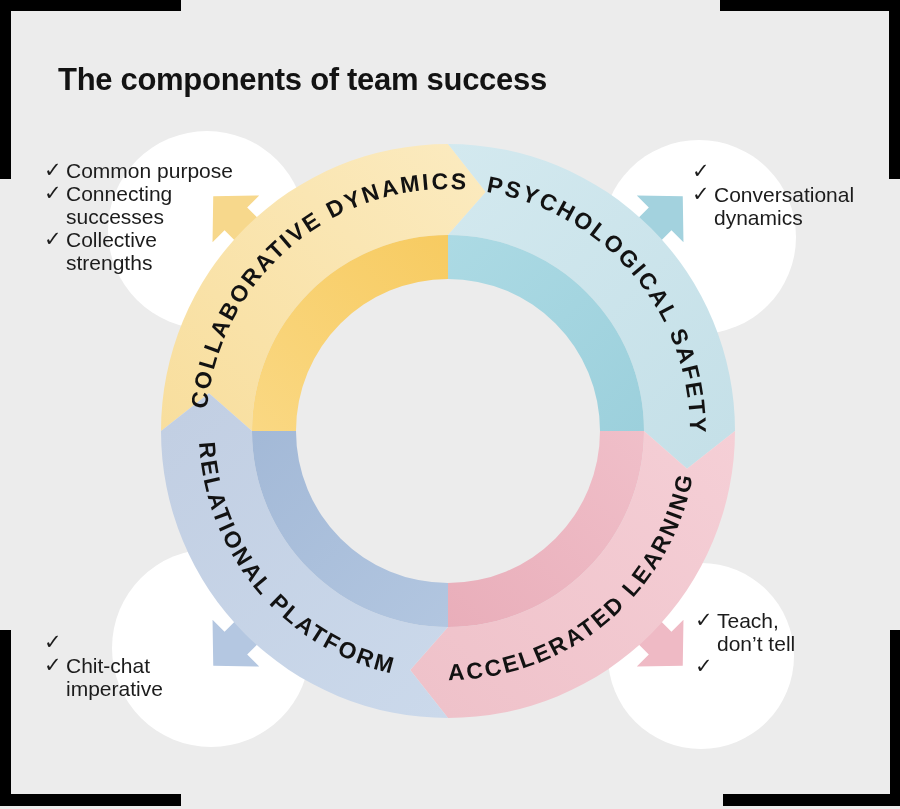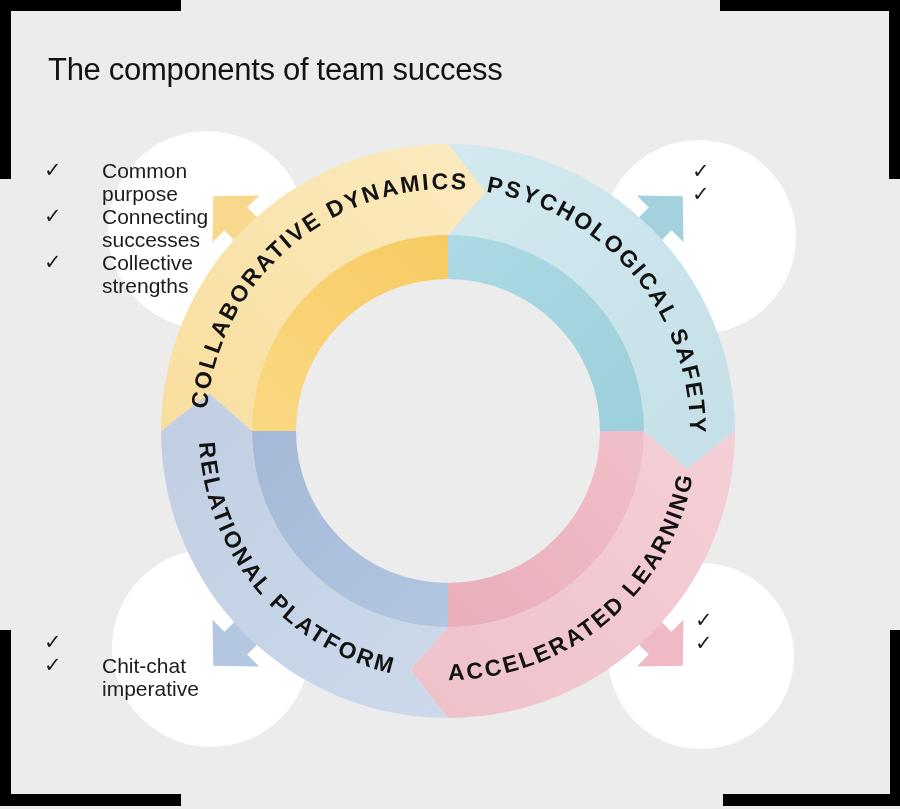--- a/index.html
+++ b/index.html
@@ -9,38 +9,38 @@
     font-family:"Liberation Sans", sans-serif;
   }
   
   .bracket{position:absolute;box-sizing:border-box;border:0 solid #000;}
   .bracket.tl{left:0;top:0;width:181px;height:179px;border-left-width:11px;border-top-width:11px;}
   .bracket.tr{right:0;top:0;width:180px;height:179px;border-right-width:11px;border-top-width:11px;}
   .bracket.bl{left:0;bottom:3px;width:181px;height:176px;border-left-width:11px;border-bottom-width:12px;}
   .bracket.br{right:0;bottom:3px;width:177px;height:176px;border-right-width:10px;border-bottom-width:12px;}
   
   .title{
-    position:absolute;left:48px;top:52px;margin:0;
-    font-size:31px;font-weight:400;letter-spacing:-0.3px;color:#131313;
+    position:absolute;left:48px;top:52px;margin:10px;
+    font-size:31px;font-weight:700;letter-spacing:-0.3px;color:#131313;
   }
   
   .diagram{position:absolute;left:98px;top:81px;width:700px;height:700px;}
   .arc-label{
     font-family:"Liberation Sans", sans-serif;
     font-size:23px;font-weight:700;letter-spacing:2.4px;
     fill:#121212;text-anchor:middle;
   }
   
   .checklist{position:absolute;color:#1C1C1C;font-size:21px;line-height:23px;}
   .check-item{display:flex;align-items:flex-start;}
   .check{
     flex:0 0 22px;width:22px;
     font-family:"DejaVu Sans", sans-serif;font-weight:700;font-size:21px;
   }
-  .check-text{white-space:pre-line;margin-left:36px;}
+  .check-text{white-space:pre-line;}
 </style>
 </head>
 <body>
 
 <div class="canvas">
 
   <div class="bracket tl"></div>
   <div class="bracket tr"></div>
   <div class="bracket bl"></div>
   <div class="bracket br"></div>
@@ -149,36 +149,40 @@
 strengths</span>
     </div>
   </div>
 
   <div class="checklist" style="left:692px;top:160px;width:190px;">
     <div class="check-item">
       <span class="check">✓</span>
     </div>
     <div class="check-item">
       <span class="check">✓</span>
+      <span class="check-text">Conversational
+dynamics</span>
     </div>
   </div>
 
   <div class="checklist" style="left:44px;top:631px;width:200px;">
     <div class="check-item">
       <span class="check">✓</span>
     </div>
     <div class="check-item">
       <span class="check">✓</span>
       <span class="check-text">Chit-chat
 imperative</span>
     </div>
   </div>
 
   <div class="checklist" style="left:695px;top:609px;width:180px;">
     <div class="check-item">
       <span class="check">✓</span>
+      <span class="check-text">Teach,
+don’t tell</span>
     </div>
     <div class="check-item">
       <span class="check">✓</span>
     </div>
   </div>
 
 </div>
 
 </body></html>

